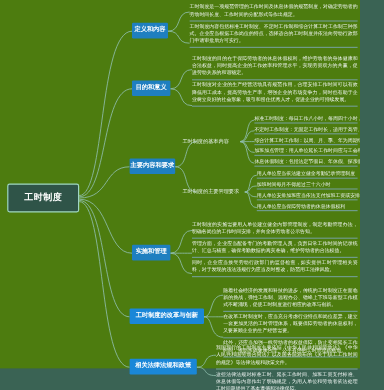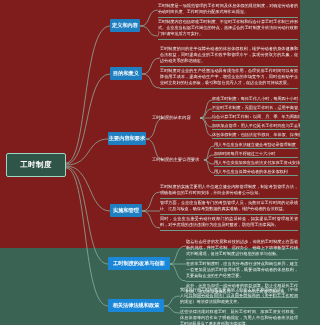--- a/index.html
+++ b/index.html
@@ -1,21 +1,21 @@
 <!DOCTYPE html>
 <html><head>
 <meta charset="utf-8">
 <style>
   * { margin:0; padding:0; box-sizing:border-box; }
   html,body{
     width:300px; height:325px; overflow:hidden;
     background:#3a6354;
     font-family:"DejaVu Sans","Liberation Sans",sans-serif;
   }
-  #canvas{ position:relative; width:300px; height:248px; background:#7f1d1d; }
+  #canvas{ position:relative; width:300px; height:307px; background:#4d7c0f; }
   svg#wires{ position:absolute; inset:0; width:300px; height:325px; pointer-events:none; }
 
   .root-node{
     position:absolute; left:6px; top:153px;
     width:60px; height:24px;
     background:#2f5448; border:1px solid #9fd6c4;
     border-radius:2px;
     display:flex; align-items:center; justify-content:center;
     color:#ffffff; font-size:7.5px; font-weight:bold; letter-spacing:.4px;
     z-index:5;

